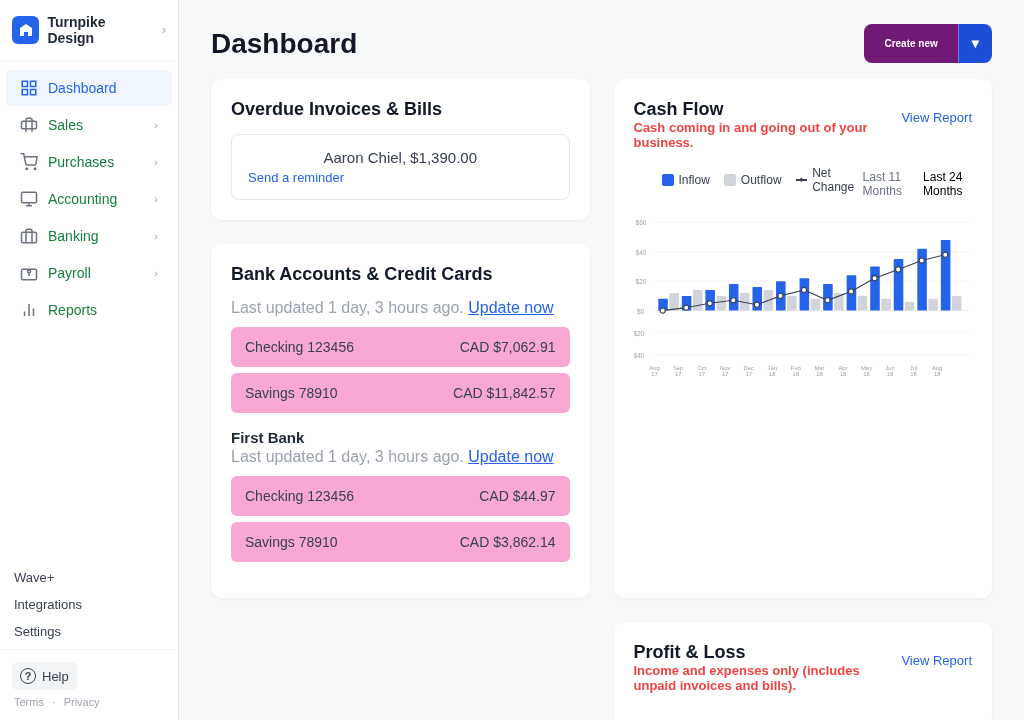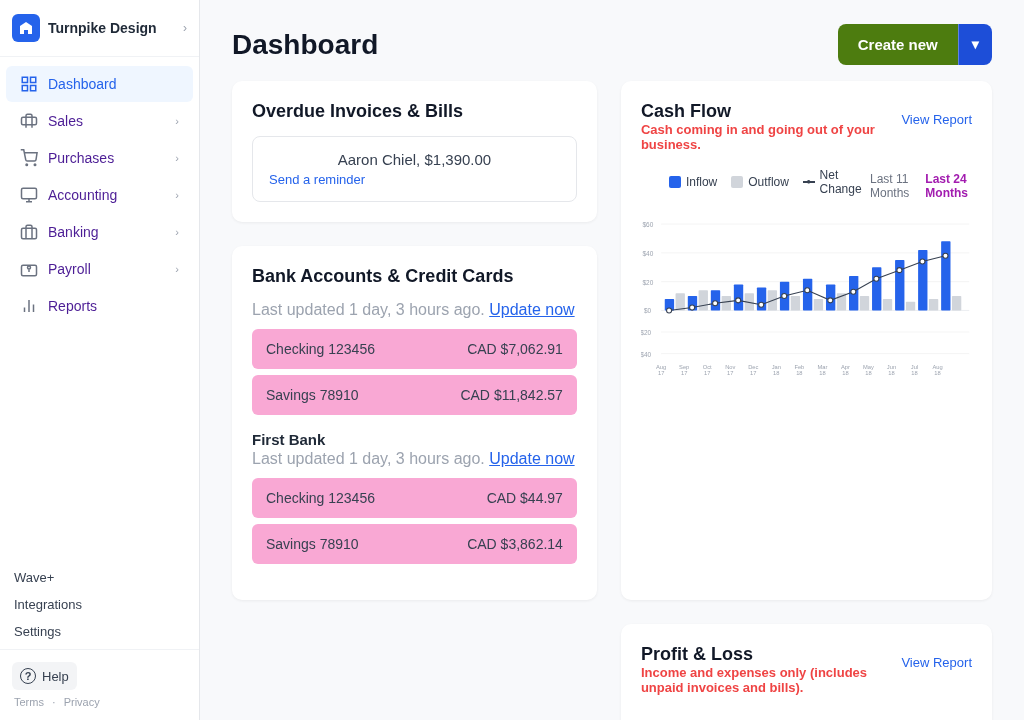--- a/index.html
+++ b/index.html
@@ -1,44 +1,44 @@
 <!DOCTYPE html>
 <html><head>
   <meta charset="utf-8">
   <style>
     * { box-sizing: border-box; margin: 0; padding: 0; }
     body { font-family: -apple-system, BlinkMacSystemFont, 'Segoe UI', sans-serif; background: #f0f2f5; display: flex; height: 720px; width: 1024px; overflow: hidden; }
 
     
-    .sidebar { width: 200px; background: #fff; display: flex; flex-direction: column; border-right: 1px solid #e5e7eb; flex-shrink: 0; }
+    .sidebar { width: 179px; background: #fff; display: flex; flex-direction: column; border-right: 1px solid #e5e7eb; flex-shrink: 0; }
     .sidebar-header { padding: 14px 12px; display: flex; align-items: center; gap: 8px; border-bottom: 1px solid #f0f2f5; }
     .sidebar-logo { width: 28px; height: 28px; background: #2563eb; border-radius: 6px; display: flex; align-items: center; justify-content: center; }
     .sidebar-logo svg { width: 16px; height: 16px; fill: white; }
     .sidebar-app-name { font-size: 14px; font-weight: 600; color: #1f2937; }
     .sidebar-chevron { margin-left: auto; color: #9ca3af; font-size: 12px; }
     .sidebar-nav { flex: 1; padding: 8px 0; overflow-y: auto; }
     .nav-item { display: flex; align-items: center; padding: 9px 14px; cursor: pointer; border-radius: 6px; margin: 1px 6px; gap: 10px; }
     .nav-item.active { background: #eff6ff; }
     .nav-item .icon { width: 18px; height: 18px; flex-shrink: 0; color: #6b7280; }
     .nav-item.active .icon { color: #2563eb; }
-    .nav-item .label { font-size: 14px; color: #4c1d95; flex: 1; }
+    .nav-item .label { font-size: 14px; color: #15803d; flex: 1; }
     .nav-item.active .label { color: #2563eb; font-weight: 500; }
     .nav-item .chevron { font-size: 11px; color: #9ca3af; }
     .sidebar-bottom { padding: 12px; border-top: 1px solid #f0f2f5; }
     .sidebar-footer-links { display: flex; gap: 8px; font-size: 11px; color: #9ca3af; margin-top: 6px; padding: 0 2px; }
     .sidebar-footer-links span { cursor: pointer; }
     .help-btn { display: flex; align-items: center; gap: 6px; font-size: 13px; color: #374151; cursor: pointer; padding: 6px 8px; border-radius: 6px; background: #f3f4f6; width: fit-content; }
     .sidebar-extra-links { padding: 4px 14px; }
     .sidebar-extra-links .extra-link { font-size: 13px; color: #374151; padding: 6px 0; cursor: pointer; display: block; }
 
     
     .main { flex: 1; overflow-y: auto; background: #f8f9fb; }
     .main-header { display: flex; align-items: center; padding: 24px 32px 16px; background: #f8f9fb; }
     .page-title { font-size: 28px; font-weight: 700; color: #111827; flex: 1; }
-    .create-new-btn { background: #4d7c0f; color: white; border: none; padding: 12px 20px; border-radius: 8px 0 0 8px; font-size: 15px; font-weight: 600; cursor: pointer; }
+    .create-new-btn { background: #701a75; color: white; border: none; padding: 12px 20px; border-radius: 8px 0 0 8px; font-size: 10px; font-weight: 600; cursor: pointer; }
     .create-new-dropdown { background: #1d4ed8; color: white; border: none; padding: 12px 10px; border-radius: 0 8px 8px 0; cursor: pointer; border-left: 1px solid rgba(255,255,255,0.3); }
     .create-btn-wrapper { display: flex; }
 
     .main-content { padding: 0 32px 32px; display: grid; grid-template-columns: 1fr 1fr; gap: 24px; }
 
     
     .card { background: white; border-radius: 10px; padding: 20px; box-shadow: 0 1px 3px rgba(0,0,0,0.06); }
     .card-title { font-size: 18px; font-weight: 700; color: #111827; margin-bottom: 14px; }
 
     
@@ -64,21 +64,21 @@
     .view-report-link { font-size: 13px; color: #2563eb; cursor: pointer; font-weight: 500; white-space: nowrap; margin-top: 11px; }
     .chart-subtitle { font-size: 13px; color: #ef4444; margin-bottom: 10px; font-weight: bold; }
     .chart-legend { display: flex; align-items: center; gap: 14px; margin-bottom: 8px; padding-left: 28px; }
     .legend-item { display: flex; align-items: center; gap: 5px; font-size: 12px; color: #374151; }
     .legend-dot-blue { width: 12px; height: 12px; background: #2563eb; border-radius: 2px; }
     .legend-dot-gray { width: 12px; height: 12px; background: #d1d5db; border-radius: 2px; }
     .legend-dot-line { width: 16px; height: 2px; background: #374151; position: relative; }
     .legend-dot-line::after { content: '●'; position: absolute; left: 50%; transform: translateX(-50%) translateY(-45%); font-size: 8px; color: #374151; }
     .chart-period { display: flex; gap: 8px; align-items: center; margin-left: auto; }
     .period-btn { font-size: 12px; color: #6b7280; cursor: pointer; padding: 2px 4px; }
-    .period-btn.active { color: #a21caf; font-weight: 700; }
+    .period-btn.active { color: #000000; font-weight: 400; }
 
     
     .profit-card { grid-column: 2; }
 
     
     .chart-container { width: 100%; overflow: hidden; }
 
   </style>
 </head>
 <body>

